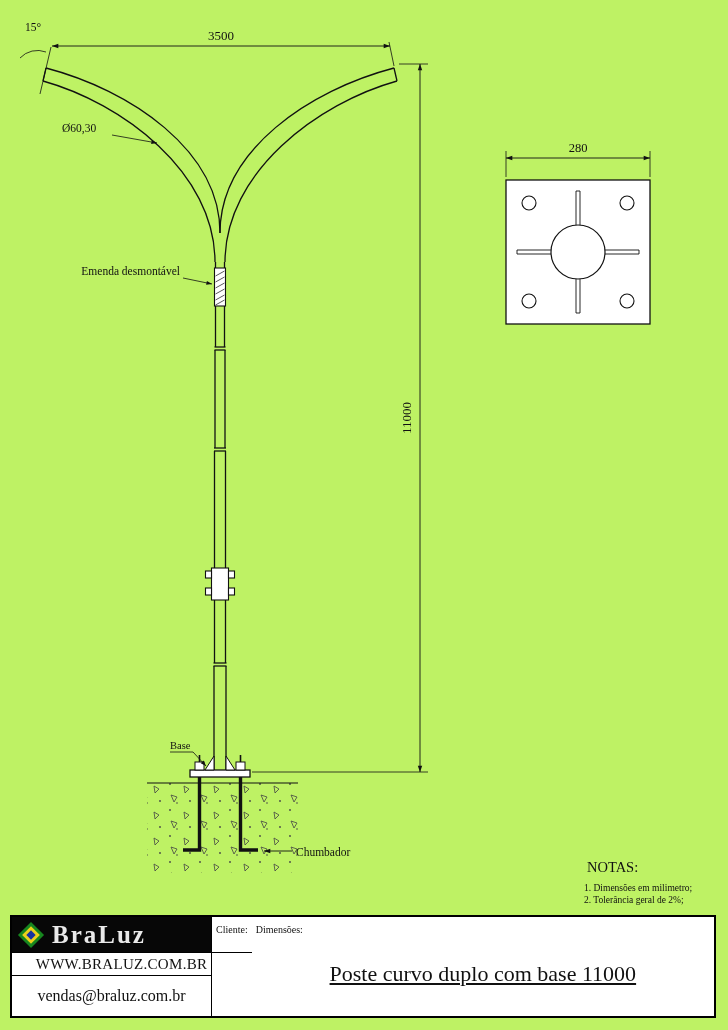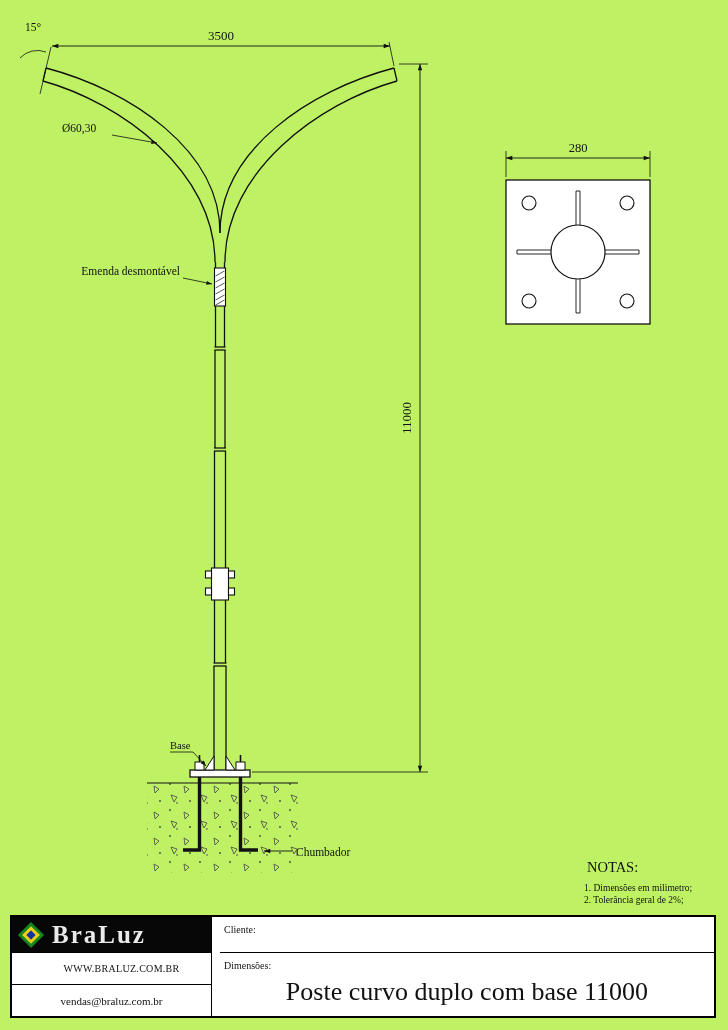--- a/index.html
+++ b/index.html
@@ -8,29 +8,29 @@
   #drawing{position:absolute;left:0;top:0;}
   svg text{fill:#111;font-family:"Liberation Serif", serif;}
 
   
   .title-block{position:absolute;left:10px;top:915px;width:706px;height:103px;
     border:2px solid #000;display:flex;box-sizing:border-box;background:#fff;}
   .tb-left{width:200px;border-right:1.5px solid #000;display:flex;flex-direction:column;box-sizing:border-box;}
   .logo-bar{height:36px;background:#070707;display:flex;align-items:center;gap:7px;
     padding-left:5px;border-bottom:1.5px solid #000;box-sizing:border-box;}
   .logo-text{color:#e9e9e9;font-size:25px;font-weight:600;letter-spacing:2px;line-height:1;}
-  .tb-site{height:32px;border-bottom:1.5px solid #000;display:flex;align-items:center;
-    justify-content:center;font-size:10px;letter-spacing:.3px;box-sizing:border-box;padding-left:20px;}
-  .tb-email{flex:1;display:flex;align-items:center;justify-content:center;font-size:11px;box-sizing:border-box;}
-  .tb-right{flex:1;display:flex;flex-direction:column;box-sizing:border-box;margin-left:8px;}
+  .tb-site{height:23px;border-bottom:1.5px solid #000;display:flex;align-items:center;
+    justify-content:center;font-size:15px;letter-spacing:.3px;box-sizing:border-box;padding-left:20px;}
+  .tb-email{flex:1;display:flex;align-items:center;justify-content:center;font-size:16px;box-sizing:border-box;}
+  .tb-right{flex:1;display:flex;flex-direction:row;box-sizing:border-box;}
   .tb-client{height:36px;border-bottom:1.5px solid #000;padding:2px 4px;box-sizing:border-box;}
   .tb-label{font-size:10px;}
   .tb-desc{flex:1;position:relative;padding:2px 4px;box-sizing:border-box;}
   .tb-desc-text{position:absolute;left:0;right:0;top:14px;bottom:0;display:flex;
-    align-items:center;justify-content:center;font-size:26px;}
+    align-items:center;justify-content:center;font-size:22px;text-decoration:underline;}
 </style>
 </head>
 <body>
 
 <div id="page">
 
   <svg id="drawing" width="728" height="912" viewBox="0 0 728 912">
     <defs>
       <marker id="arr" viewBox="0 0 10 10" refX="10" refY="5" markerWidth="11" markerHeight="7" orient="auto-start-reverse">
         <path d="M0,1.5 L10,5 L0,8.5 z" fill="#111"></path>

